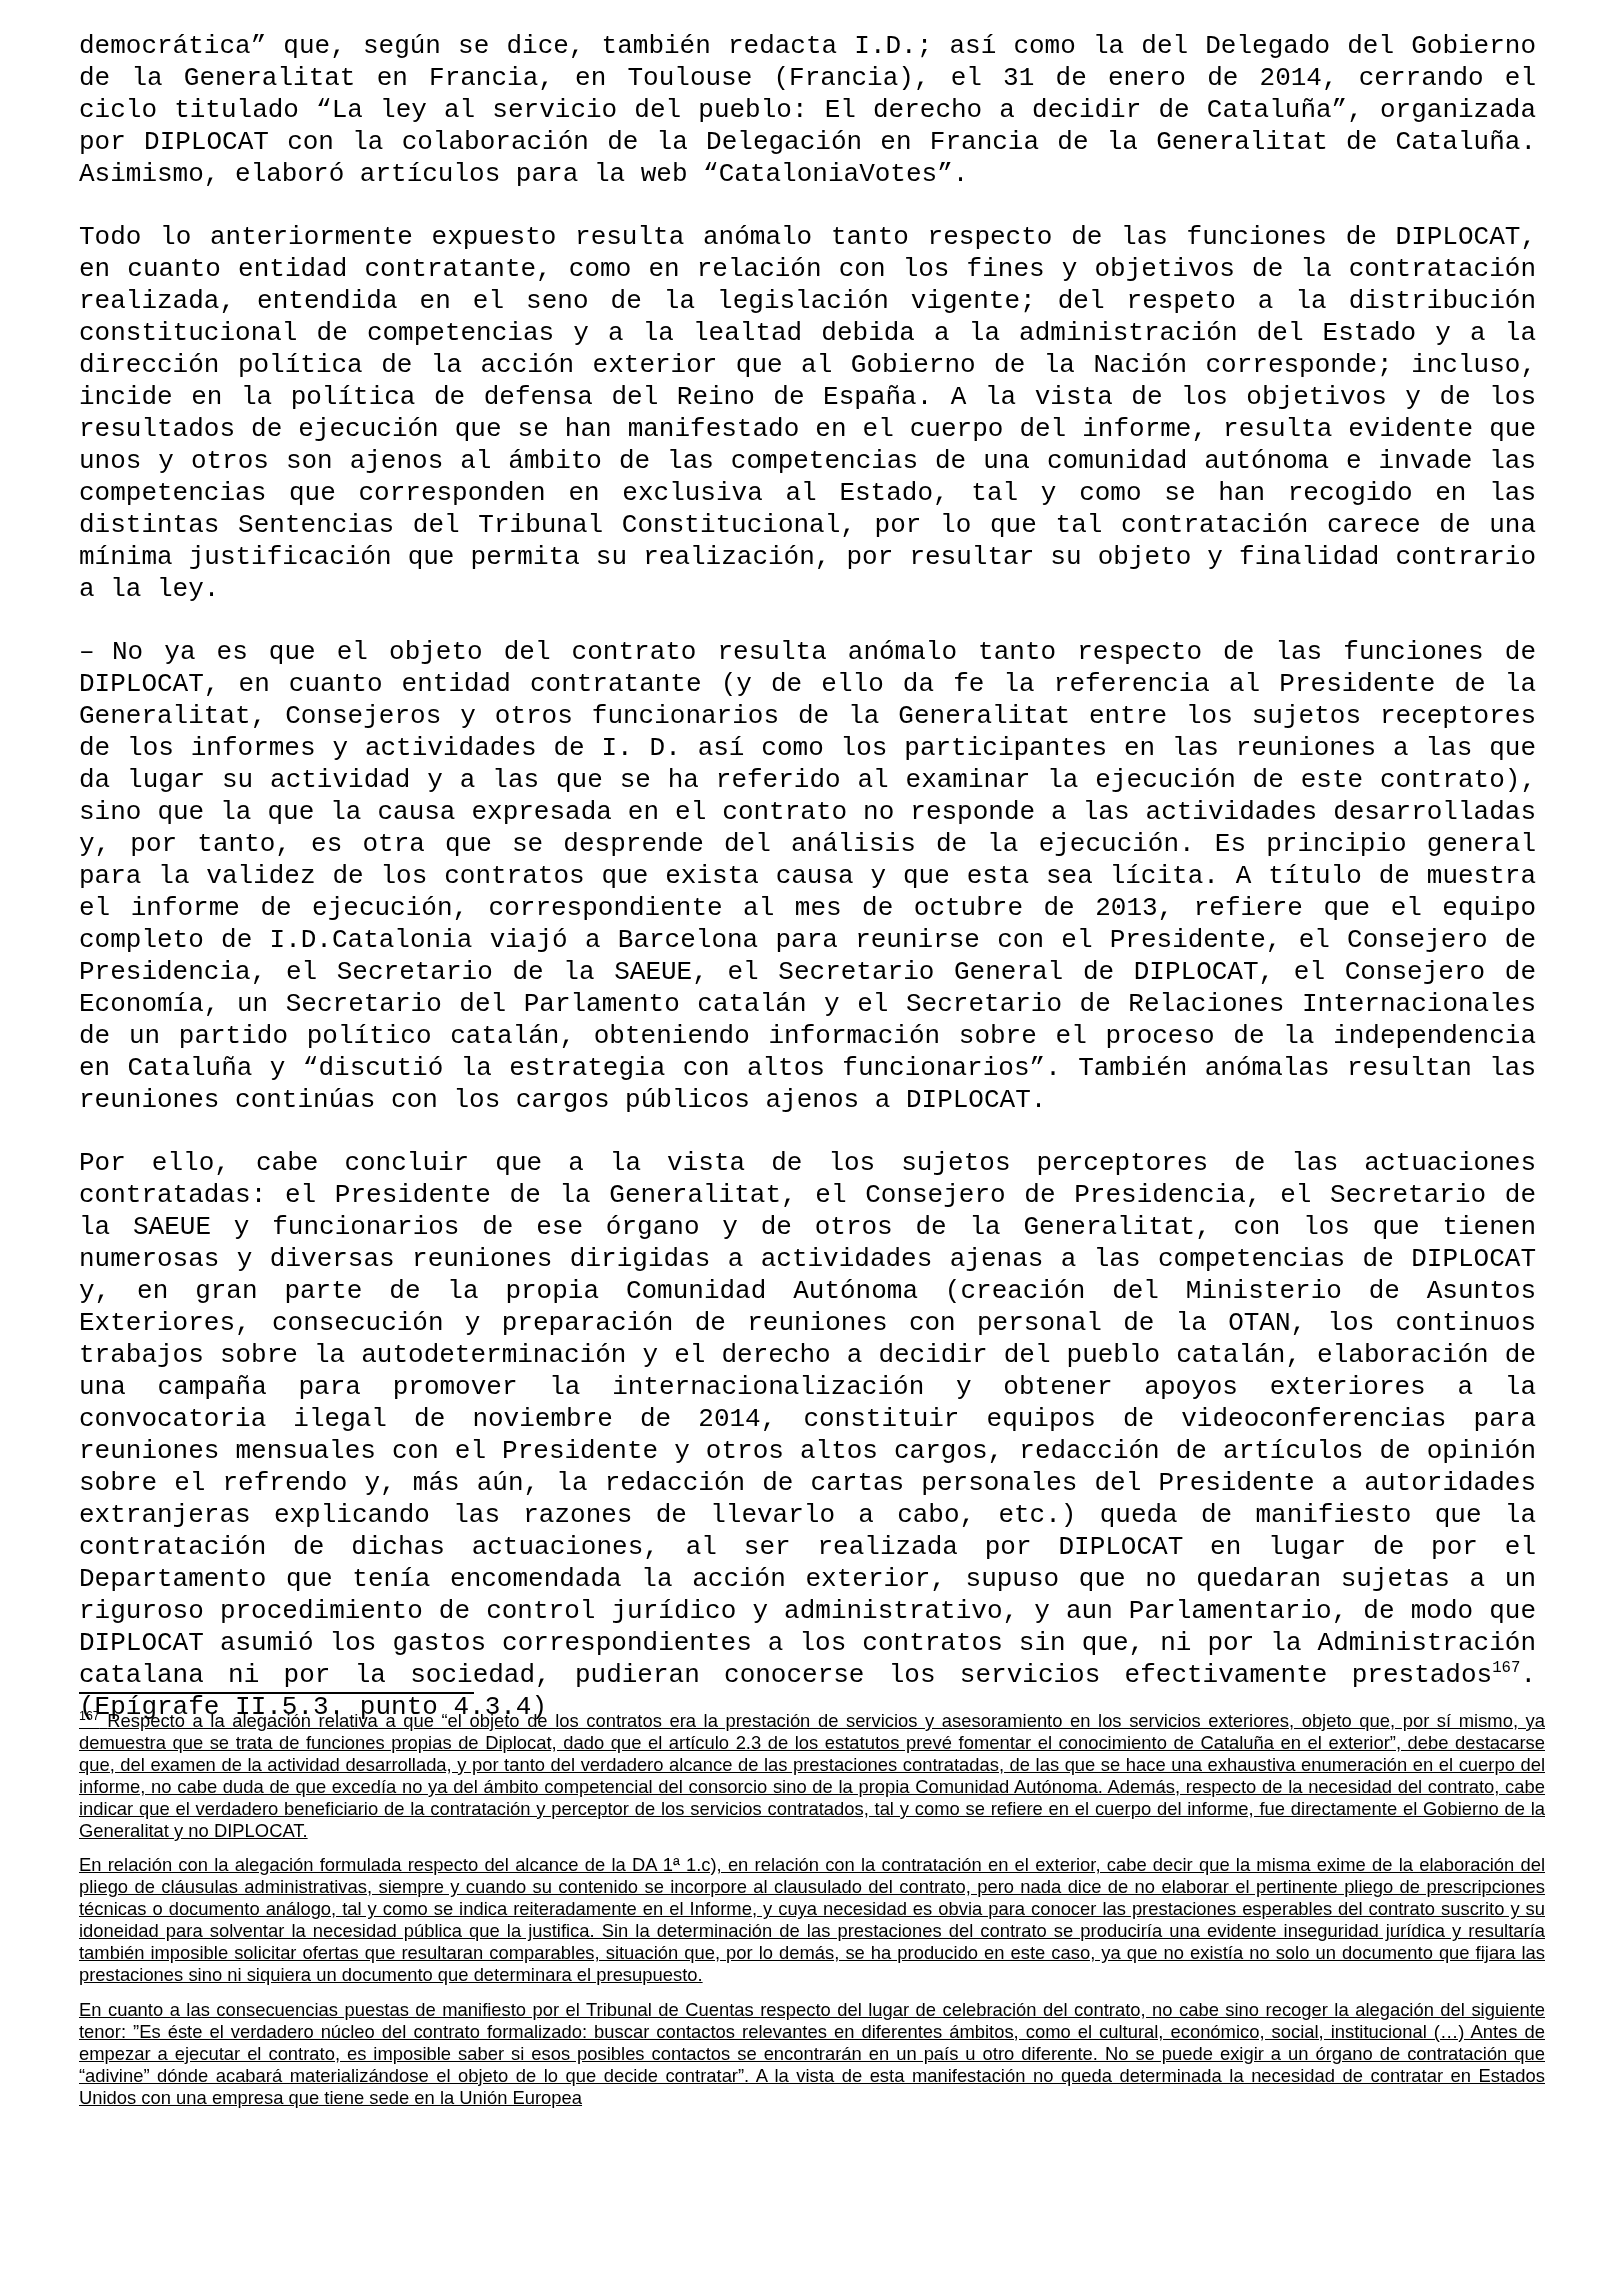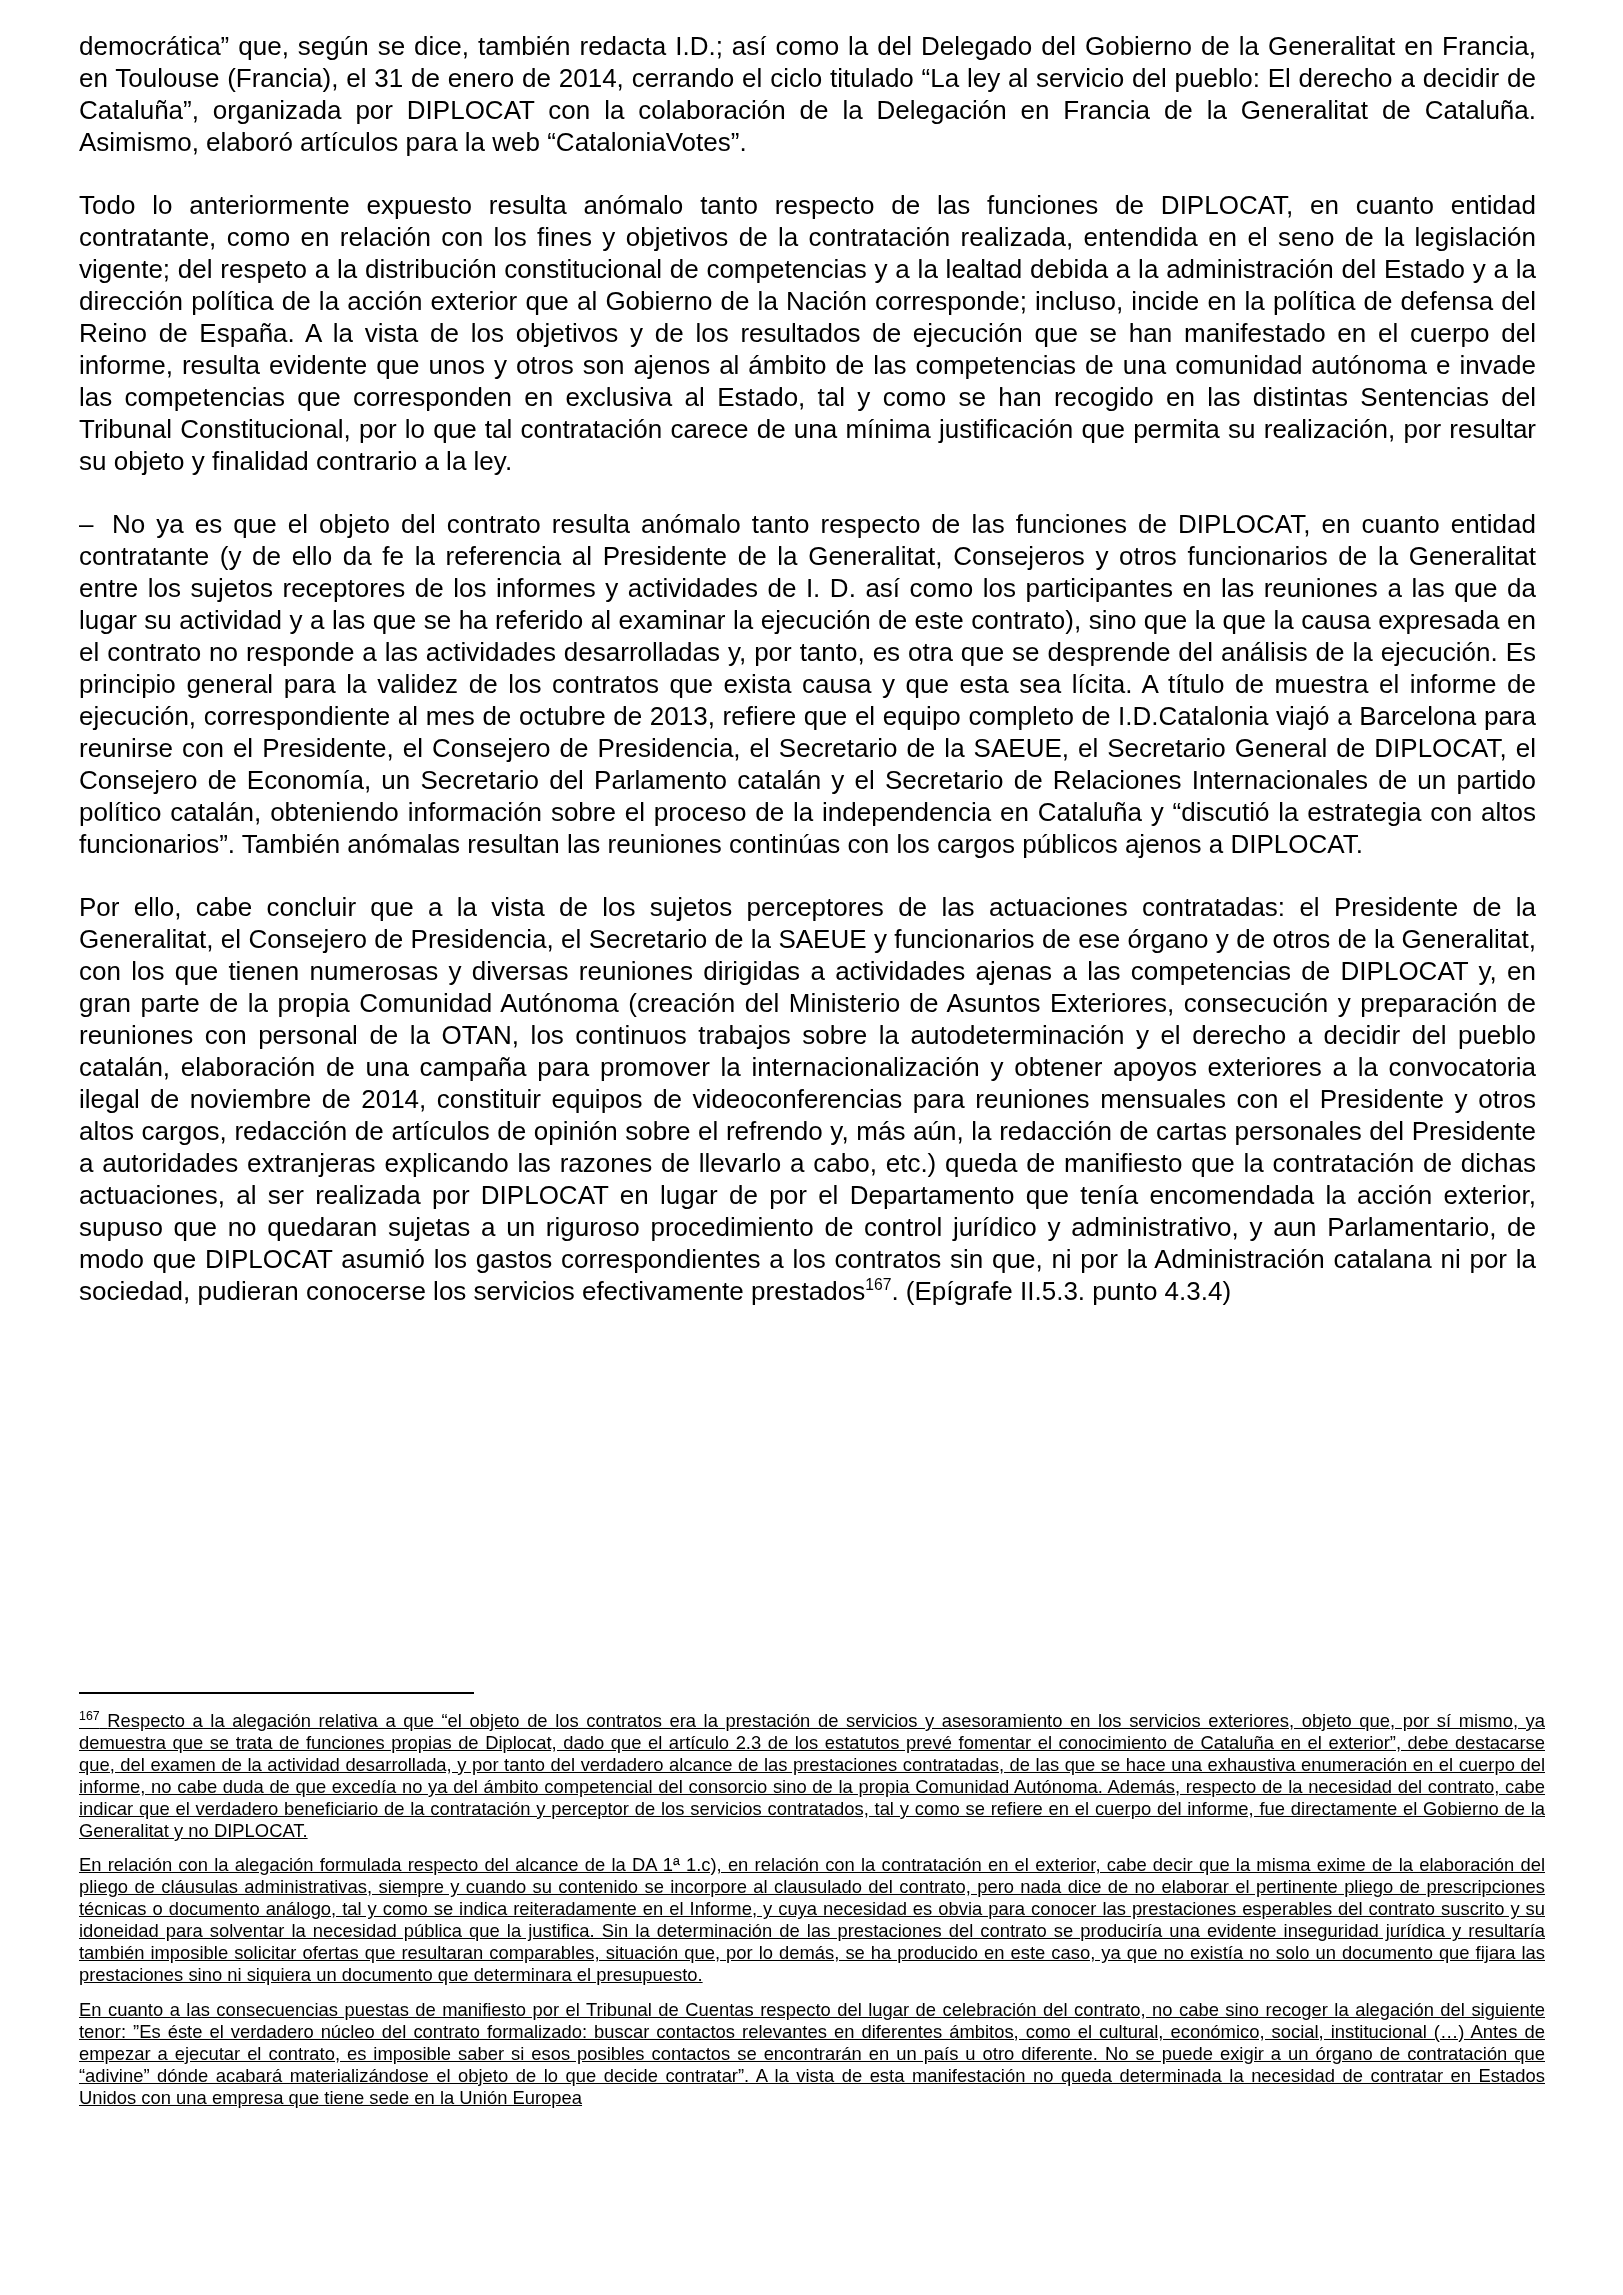--- a/index.html
+++ b/index.html
@@ -16,20 +16,21 @@
     left: 79px;
     top: 30px;
     width: 1466px;
   }
   .para {
     font-size: 26px;
     line-height: 32px;
     text-align: justify;
     margin: 0 9px 31px 0;
     letter-spacing: 0;
+    font-family: Liberation Mono, monospace;
   }
   .para.bullet { text-indent: 0; }
   .dash {
     display: inline-block;
     width: 33px;
   }
   sup.fnref {
     font-size: 15.7px;
     line-height: 0;
     vertical-align: 10px;

